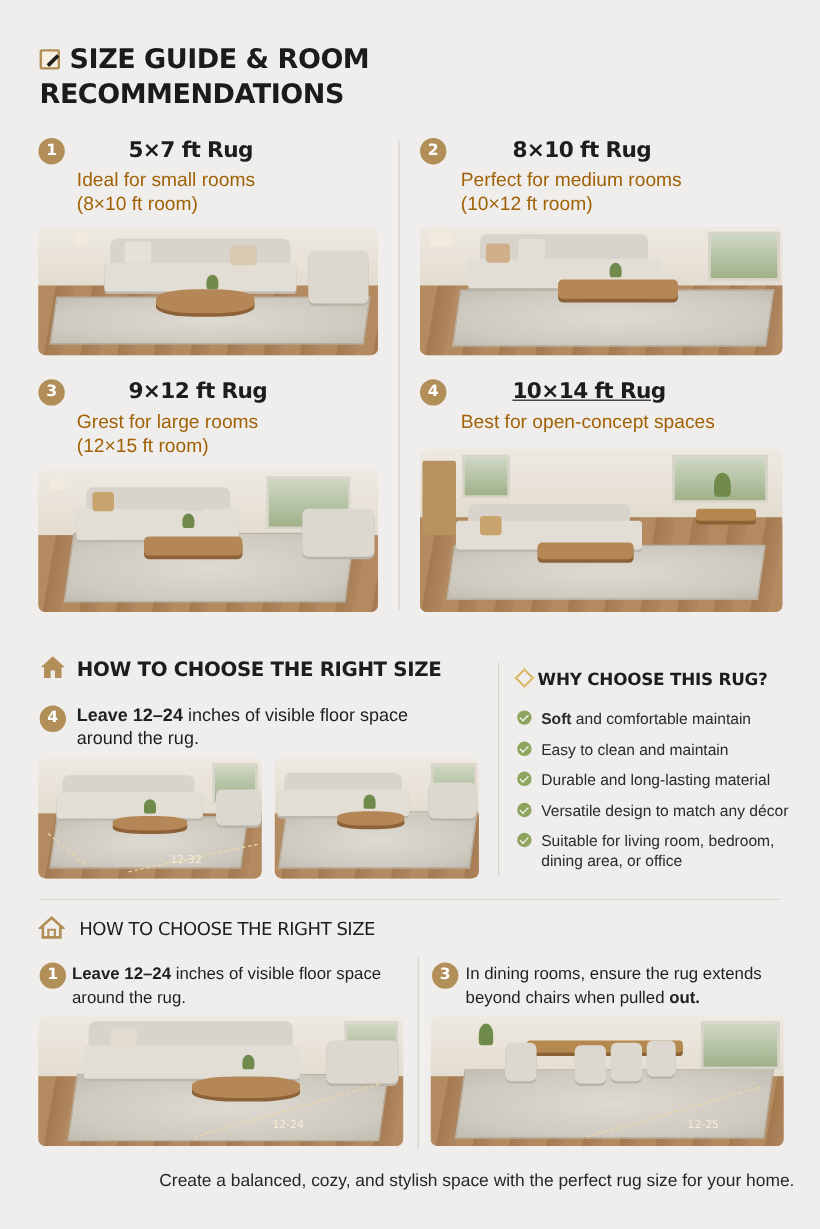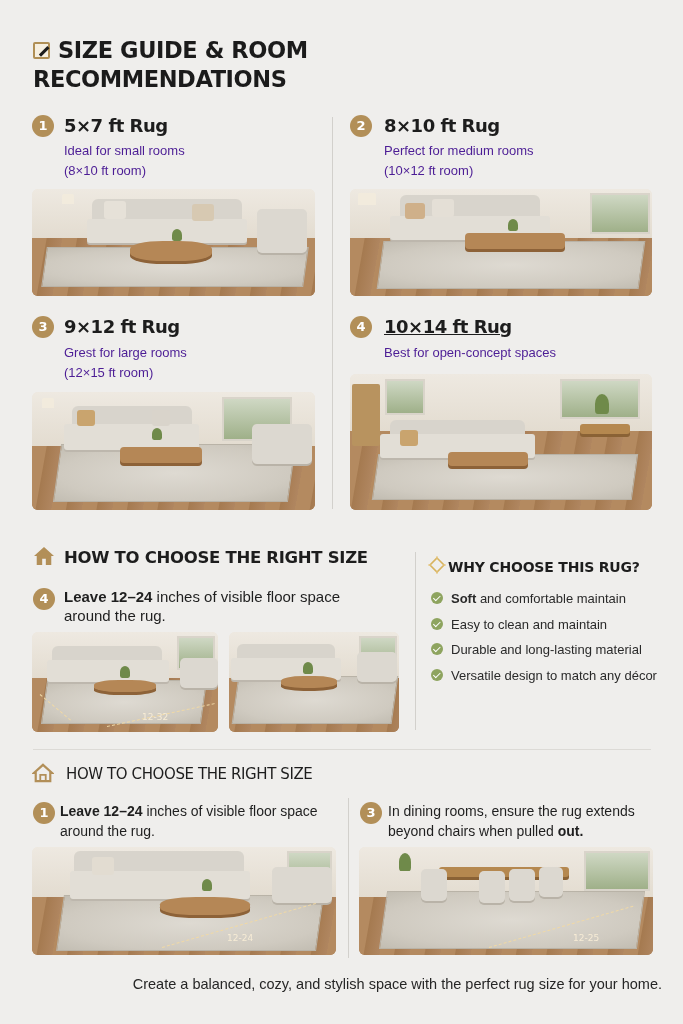--- a/index.html
+++ b/index.html
@@ -35,24 +35,24 @@
     
     .badge {
       width: 22px; height: 22px; border-radius: 50%;
       background: #b28f58; color: #fff;
       font-family: "DejaVu Sans", sans-serif; font-weight: bold;
       font-size: 13px; line-height: 22px; text-align: center;
     }
 
     .size-title {
       font-family: "DejaVu Sans", sans-serif; font-weight: bold;
-      font-size: 18px; line-height: 22px; color: #1d1d1d; letter-spacing: -0.5px;
+      font-size: 18px; line-height: 22px; color: #1d1d1d; letter-spacing: -0.5px; margin-left: 43px;
     }
     .size-desc {
-      font-size: 13px; line-height: 20px; color: #4c1d95;
+      font-size: 16px; line-height: 20px; color: #a16207;
     }
 
     .vdivider { width: 1px; background: #d2d0cc; }
     .hdivider { height: 1px; background: #dcdad6; }
 
     
     .photo {
       border-radius: 6px; overflow: hidden;
       background: linear-gradient(180deg, #ece6dc 0%, #e4ddd1 45%, #b98f66 46%, #a87c52 100%);
     }
@@ -257,20 +257,23 @@
     </li>
     <li class="why-item">
       <span class="check-icon"></span><span>Easy to clean and maintain</span>
     </li>
     <li class="why-item">
       <span class="check-icon"></span><span>Durable and long-lasting material</span>
     </li>
     <li class="why-item">
       <span class="check-icon"></span><span>Versatile design to match any décor</span>
     </li>
+    <li class="why-item">
+      <span class="check-icon"></span><span>Suitable for living room, bedroom, dining area, or office</span>
+    </li>
   </ul>
 </div>
 
 <div class="abs hdivider" style="left:33px; top:749px; width:618px;"></div>
 
 <div class="abs" style="left:32px; top:762px; width:625px; height:200px;">
   <svg class="abs" style="left:0; top:1px;" width="22" height="20" viewBox="0 0 24 22">
     <path d="M12 2 L22 11 L20 11 L20 20 L4 20 L4 11 L2 11 Z" fill="none" stroke="#b28f58" stroke-width="2.4"></path>
     <path d="M9 20 L9 13 L15 13 L15 20" fill="none" stroke="#b28f58" stroke-width="2"></path>
   </svg>

